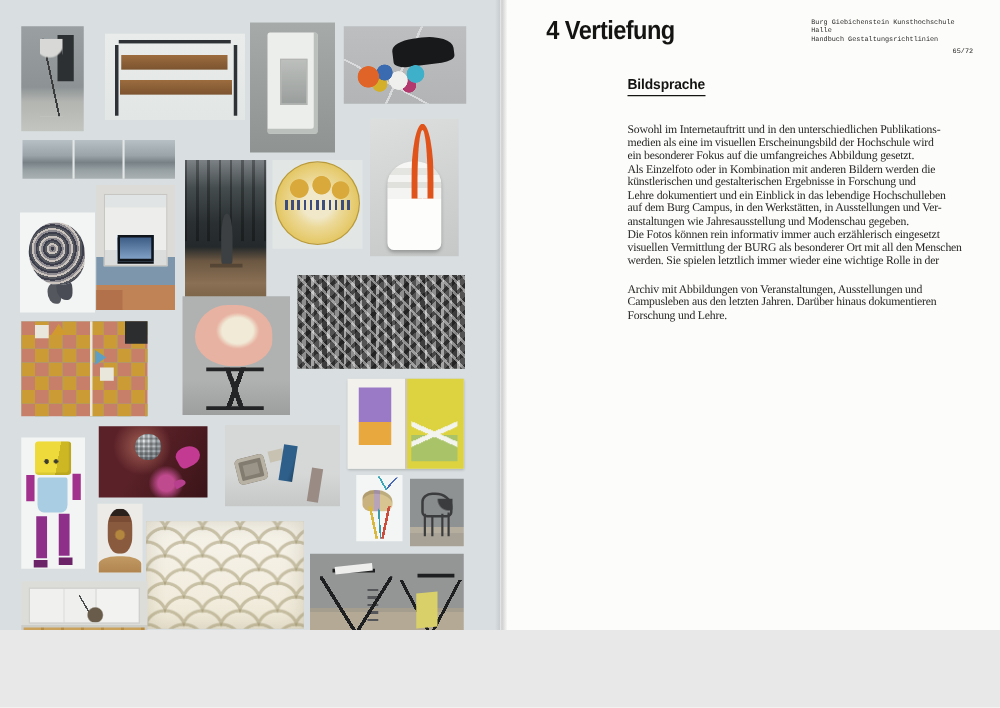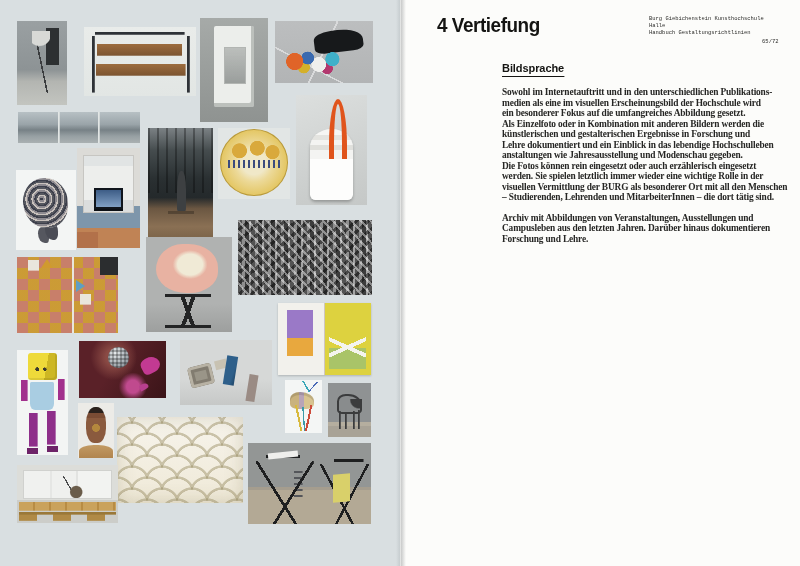--- a/index.html
+++ b/index.html
@@ -1,16 +1,16 @@
 <!DOCTYPE html>
 <html><head>
 <meta charset="utf-8">
 <style>
   html,body{margin:0;padding:0;background:#e8e8e8;}
-  .spread{position:relative;width:800px;height:566px;overflow:hidden;
+  .spread{position:relative;width:800px;height:504px;overflow:hidden;
           font-family:"Liberation Sans",sans-serif;color:#1c1c1a;}
   
   .page-left{position:absolute;left:0;top:0;width:400px;height:566px;background:#d9dfe1;}
   .fold{position:absolute;left:396px;top:0;width:10px;height:566px;z-index:5;
         background:linear-gradient(90deg,rgba(0,0,0,0) 0%,rgba(70,80,85,.14) 45%,rgba(40,45,50,.22) 55%,rgba(255,255,255,0) 100%);}
   .page-right{position:absolute;left:400px;top:0;width:400px;height:566px;background:#fcfcfa;overflow:hidden;}
 
   .tile{position:absolute;}
   .tile::before,.tile::after{content:"";position:absolute;}
 
@@ -272,21 +272,21 @@
     font-size:7px;line-height:9px;color:#2a2a28;
     transform:scale(.78);transform-origin:left top;}
   .meta .pagenum{text-align:right;margin-top:3px;}
   .section-title{position:absolute;left:102px;top:62px;margin:0;
     font-size:11.5px;font-weight:bold;letter-spacing:-0.1px;color:#141412;
     border-bottom:1.3px solid #141412;padding-bottom:1.5px;
     transform:scaleX(.96);transform-origin:left top;white-space:nowrap;}
   .bodytext{position:absolute;left:102px;top:87px;width:296px;
     font-family:"Liberation Serif","DejaVu Serif",serif;
     font-size:9.4px;line-height:10.5px;letter-spacing:-0.15px;color:#262624;}
-  .para{margin:0 0 10px 0;font-weight:bold;}
+  .para{margin:12px 0 10px 0;}
   .line{white-space:nowrap;}
 </style>
 </head>
 <body>
 
 <div class="spread">
   <div class="page-left">
     <div id="collage">
         <div class="tile t-room-lamp" title="interior room with floor lamp and dark window"></div>
         <div class="tile t-sideboard" title="wood and black steel sideboard furniture"></div>
@@ -323,25 +323,25 @@
     </div>
     <h2 class="section-title">Bildsprache</h2>
     <div class="bodytext" id="bodytext">
         <div class="para">
           <div class="line">Sowohl im Internetauftritt und in den unterschiedlichen Publikations-</div>
           <div class="line">medien als eine im visuellen Erscheinungsbild der Hochschule wird</div>
           <div class="line">ein besonderer Fokus auf die umfangreiches Abbildung gesetzt.</div>
           <div class="line">Als Einzelfoto oder in Kombination mit anderen Bildern werden die</div>
           <div class="line">künstlerischen und gestalterischen Ergebnisse in Forschung und</div>
           <div class="line">Lehre dokumentiert und ein Einblick in das lebendige Hochschulleben</div>
+          <div class="line">auf dem Burg Campus, in den Werkstätten, in Ausstellungen und Ver-</div>
           <div class="line">anstaltungen wie Jahresausstellung und Modenschau gegeben.</div>
-          <div class="line">Die Fotos können rein eingesetzt oder auch erzählerisch eingesetzt</div>
+          <div class="line">Die Fotos können rein informativ immer auch erzählerisch eingesetzt</div>
+          <div class="line">visuellen Vermittlung der BURG als besonderer Ort mit all den Menschen</div>
           <div class="line">werden. Sie spielen letztlich immer wieder eine wichtige Rolle in der</div>
-          <div class="line">visuellen Vermittlung der BURG als besonderer Ort mit all den Menschen</div>
-          <div class="line">– Studierenden, Lehrenden und MitarbeiterInnen – die dort tätig sind.</div>
         </div>
         <div class="para">
           <div class="line">Archiv mit Abbildungen von Veranstaltungen, Ausstellungen und</div>
           <div class="line">Campusleben aus den letzten Jahren. Darüber hinaus dokumentieren</div>
           <div class="line">Forschung und Lehre.</div>
         </div>
       </div>
   </div>
 </div>
 

